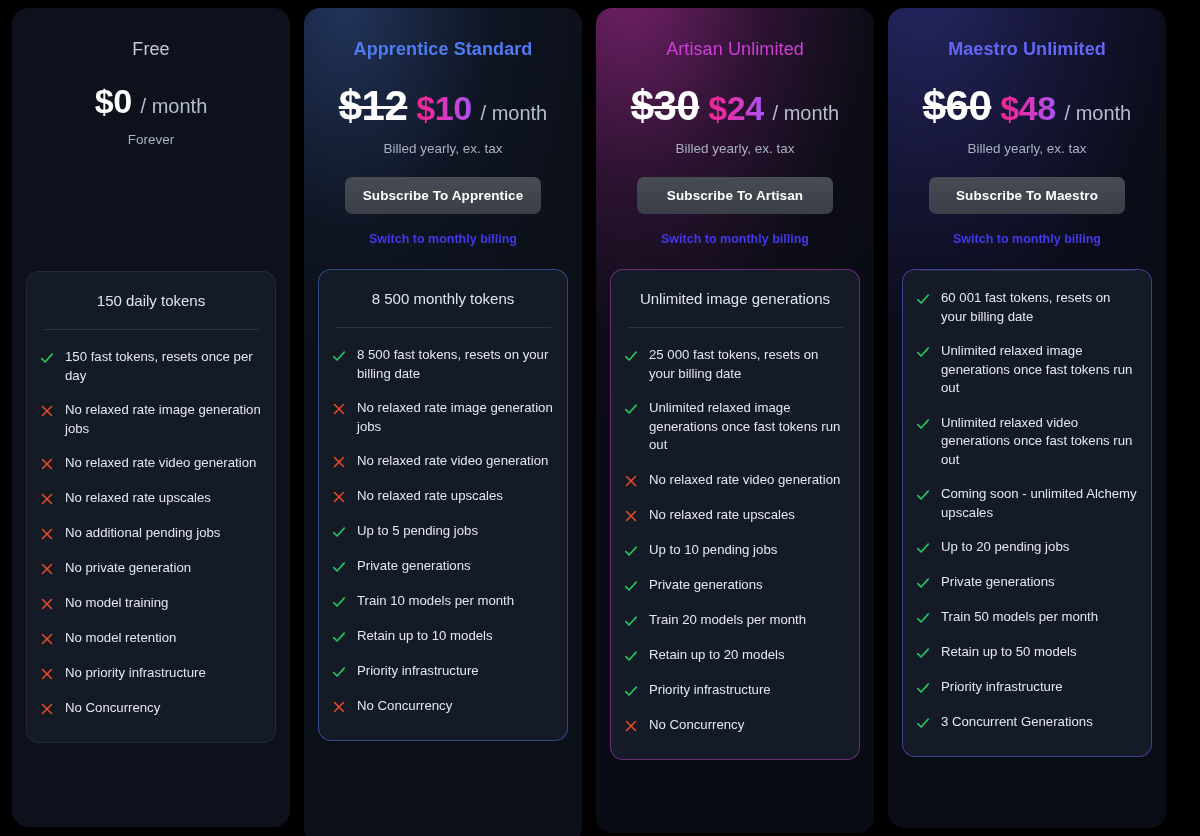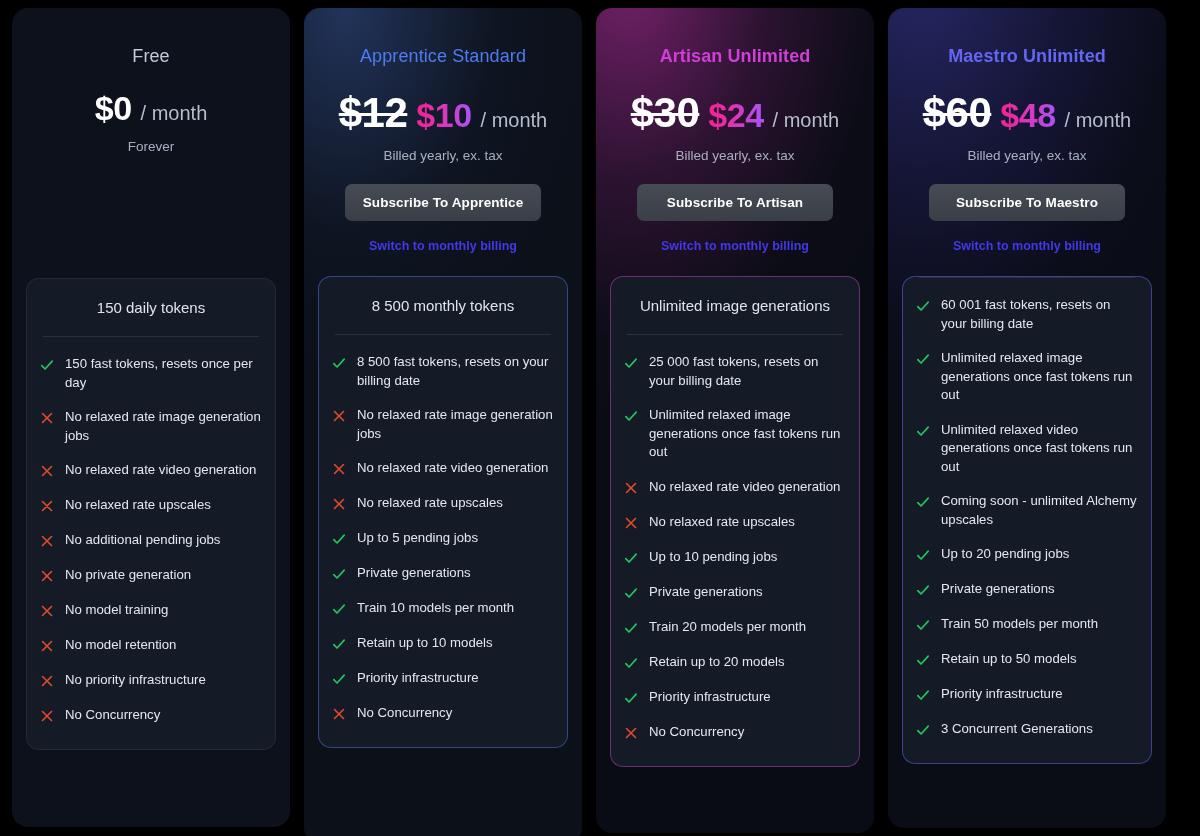--- a/index.html
+++ b/index.html
@@ -14,21 +14,21 @@
     display: flex;
     gap: 14px;
     padding: 8px 12px 0 12px;
     height: 836px;
     align-items: flex-start;
   }
   .plan-card {
     width: 278px;
     border-radius: 16px;
     position: relative;
-    padding: 7px 0 10px 0;
+    padding: 0 0 10px 0;
     overflow: hidden;
   }
   
   .card-free {
     background: #0c111c;
     height: 819px;
   }
   .card-apprentice {
     background:
       radial-gradient(120% 60% at 15% 0%, rgba(38,58,102,0.85) 0%, rgba(20,28,48,0.35) 45%, rgba(10,14,26,0) 75%),
@@ -53,22 +53,22 @@
     text-align: center;
   }
   .plan-name {
     font-size: 18px;
     font-weight: 400;
     letter-spacing: .1px;
     line-height: 22px;
     margin-bottom: 22px;
   }
   .plan-name.free { color: #c3c9d6; }
-  .plan-name.apprentice { color: #4f7bf0; font-weight: 400; text-align: center; }
-  .plan-name.artisan { color: #cf3fd8; font-weight: 700; }
+  .plan-name.apprentice { color: #4f7bf0; font-weight: 700; text-align: center; }
+  .plan-name.artisan { color: #cf3fd8; font-weight: 400; }
   .plan-name.maestro { color: #6366f1; font-weight: 700; }
 
   .price-row {
     display: flex;
     align-items: baseline;
     justify-content: center;
     gap: 9px;
     margin-bottom: 10px;
     white-space: nowrap;
   }

